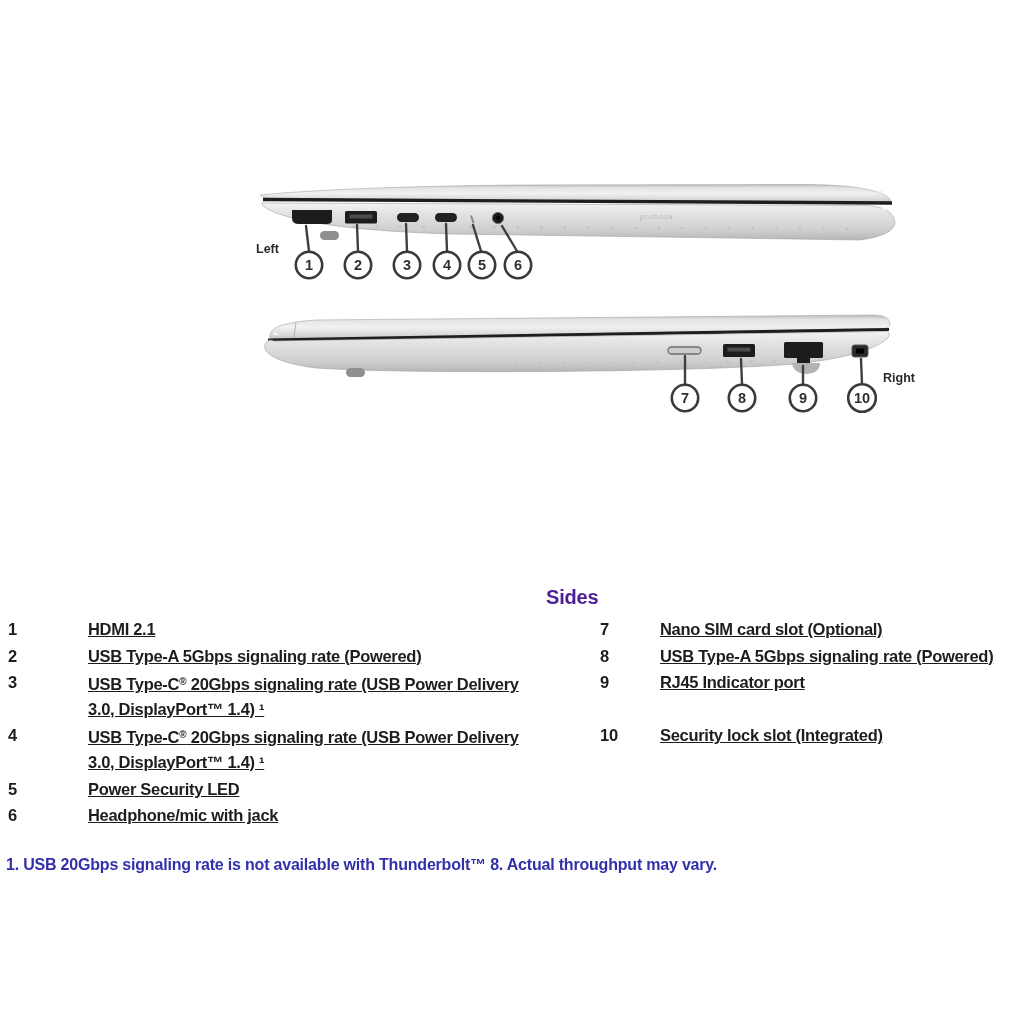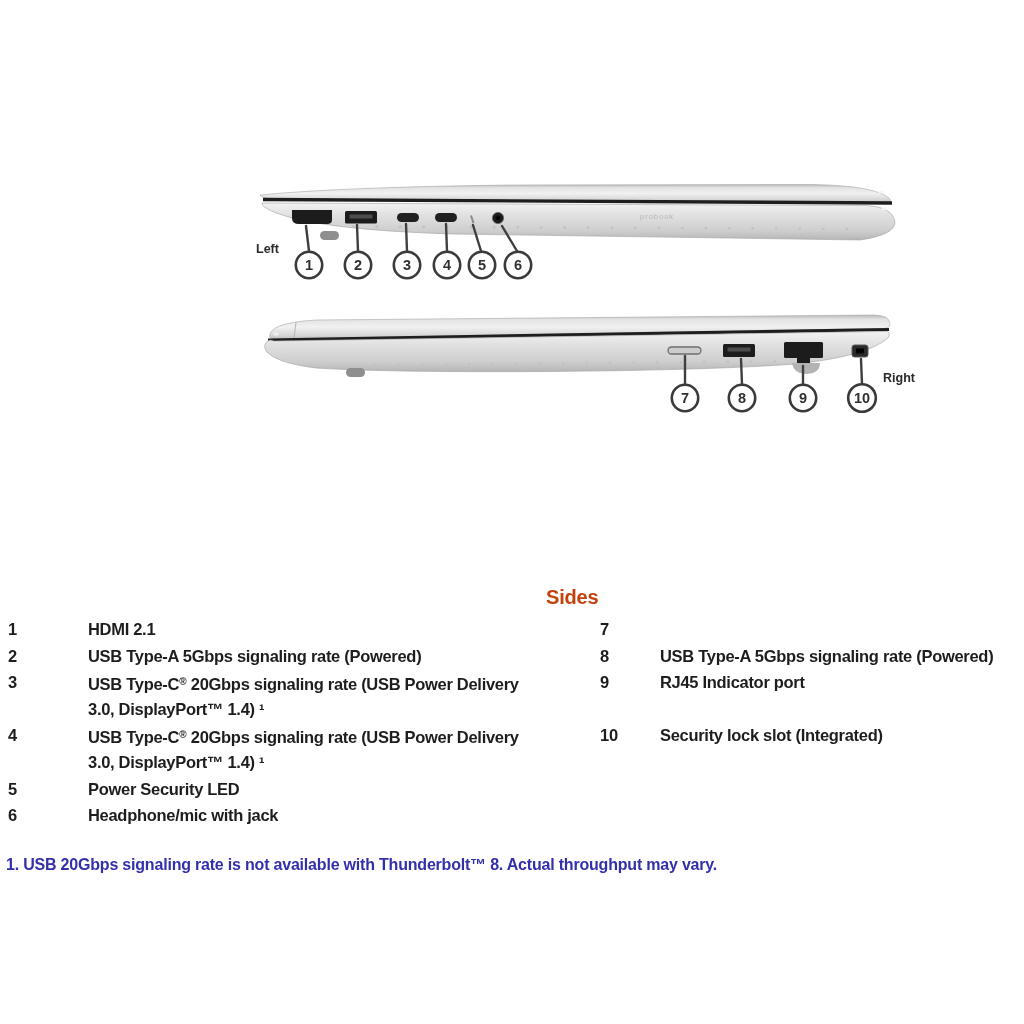--- a/index.html
+++ b/index.html
@@ -8,25 +8,25 @@
     background:#ffffff;
     font-family:"Liberation Sans","DejaVu Sans",sans-serif;
     color:#1d1d1f;
   }
   .abs{position:absolute;}
   
   .legend-col{position:absolute;}
   .legend-row{display:flex;height:26.6px;line-height:26.6px;white-space:nowrap;}
   .legend-row .num{flex:0 0 80px;font-weight:700;font-size:16.5px;letter-spacing:-0.2px;}
   .legend-col.right .num{flex:0 0 60px;}
-  .legend-row .txt{font-weight:700;font-size:16.5px;letter-spacing:-0.3px;}
+  .legend-row .txt{font-weight:700;font-size:16.5px;letter-spacing:-0.3px;text-decoration:underline;}
   .sup{font-size:10px;vertical-align:5px;letter-spacing:0;}
   .legend-title{
     position:absolute;left:546px;top:586px;
-    font-size:20px;font-weight:700;color:#c2410c;letter-spacing:-0.2px;
+    font-size:20px;font-weight:700;color:#4c1d95;letter-spacing:-0.2px;
   }
   .footnote{
     position:absolute;left:6px;top:856px;
     font-size:16px;font-weight:700;letter-spacing:-0.2px;white-space:nowrap;
   }
   
   svg{display:block;}
   svg text.side-label{font:700 12.5px "Liberation Sans","DejaVu Sans",sans-serif;fill:#2a2a2a;}
   svg text.callout-num{font:700 14.5px "Liberation Sans","DejaVu Sans",sans-serif;fill:#303030;text-anchor:middle;}
   svg text.lid-text{font:400 7.5px "Liberation Sans","DejaVu Sans",sans-serif;fill:#b7b7b7;letter-spacing:1px;}
@@ -174,20 +174,21 @@
   </div>
   <div class="legend-row">
     <span class="num">6</span>
     <span class="txt">Headphone/mic with jack</span>
   </div>
 </div>
 
 <div class="legend-col right" style="left:600px;top:616px;">
   <div class="legend-row">
     <span class="num">7</span>
+    <span class="txt">Nano SIM card slot (Optional)</span>
   </div>
   <div class="legend-row">
     <span class="num">8</span>
     <span class="txt">USB Type-A 5Gbps signaling rate (Powered)</span>
   </div>
   <div class="legend-row">
     <span class="num">9</span>
     <span class="txt">RJ45 Indicator port</span>
   </div>
   <div class="legend-row"></div>

